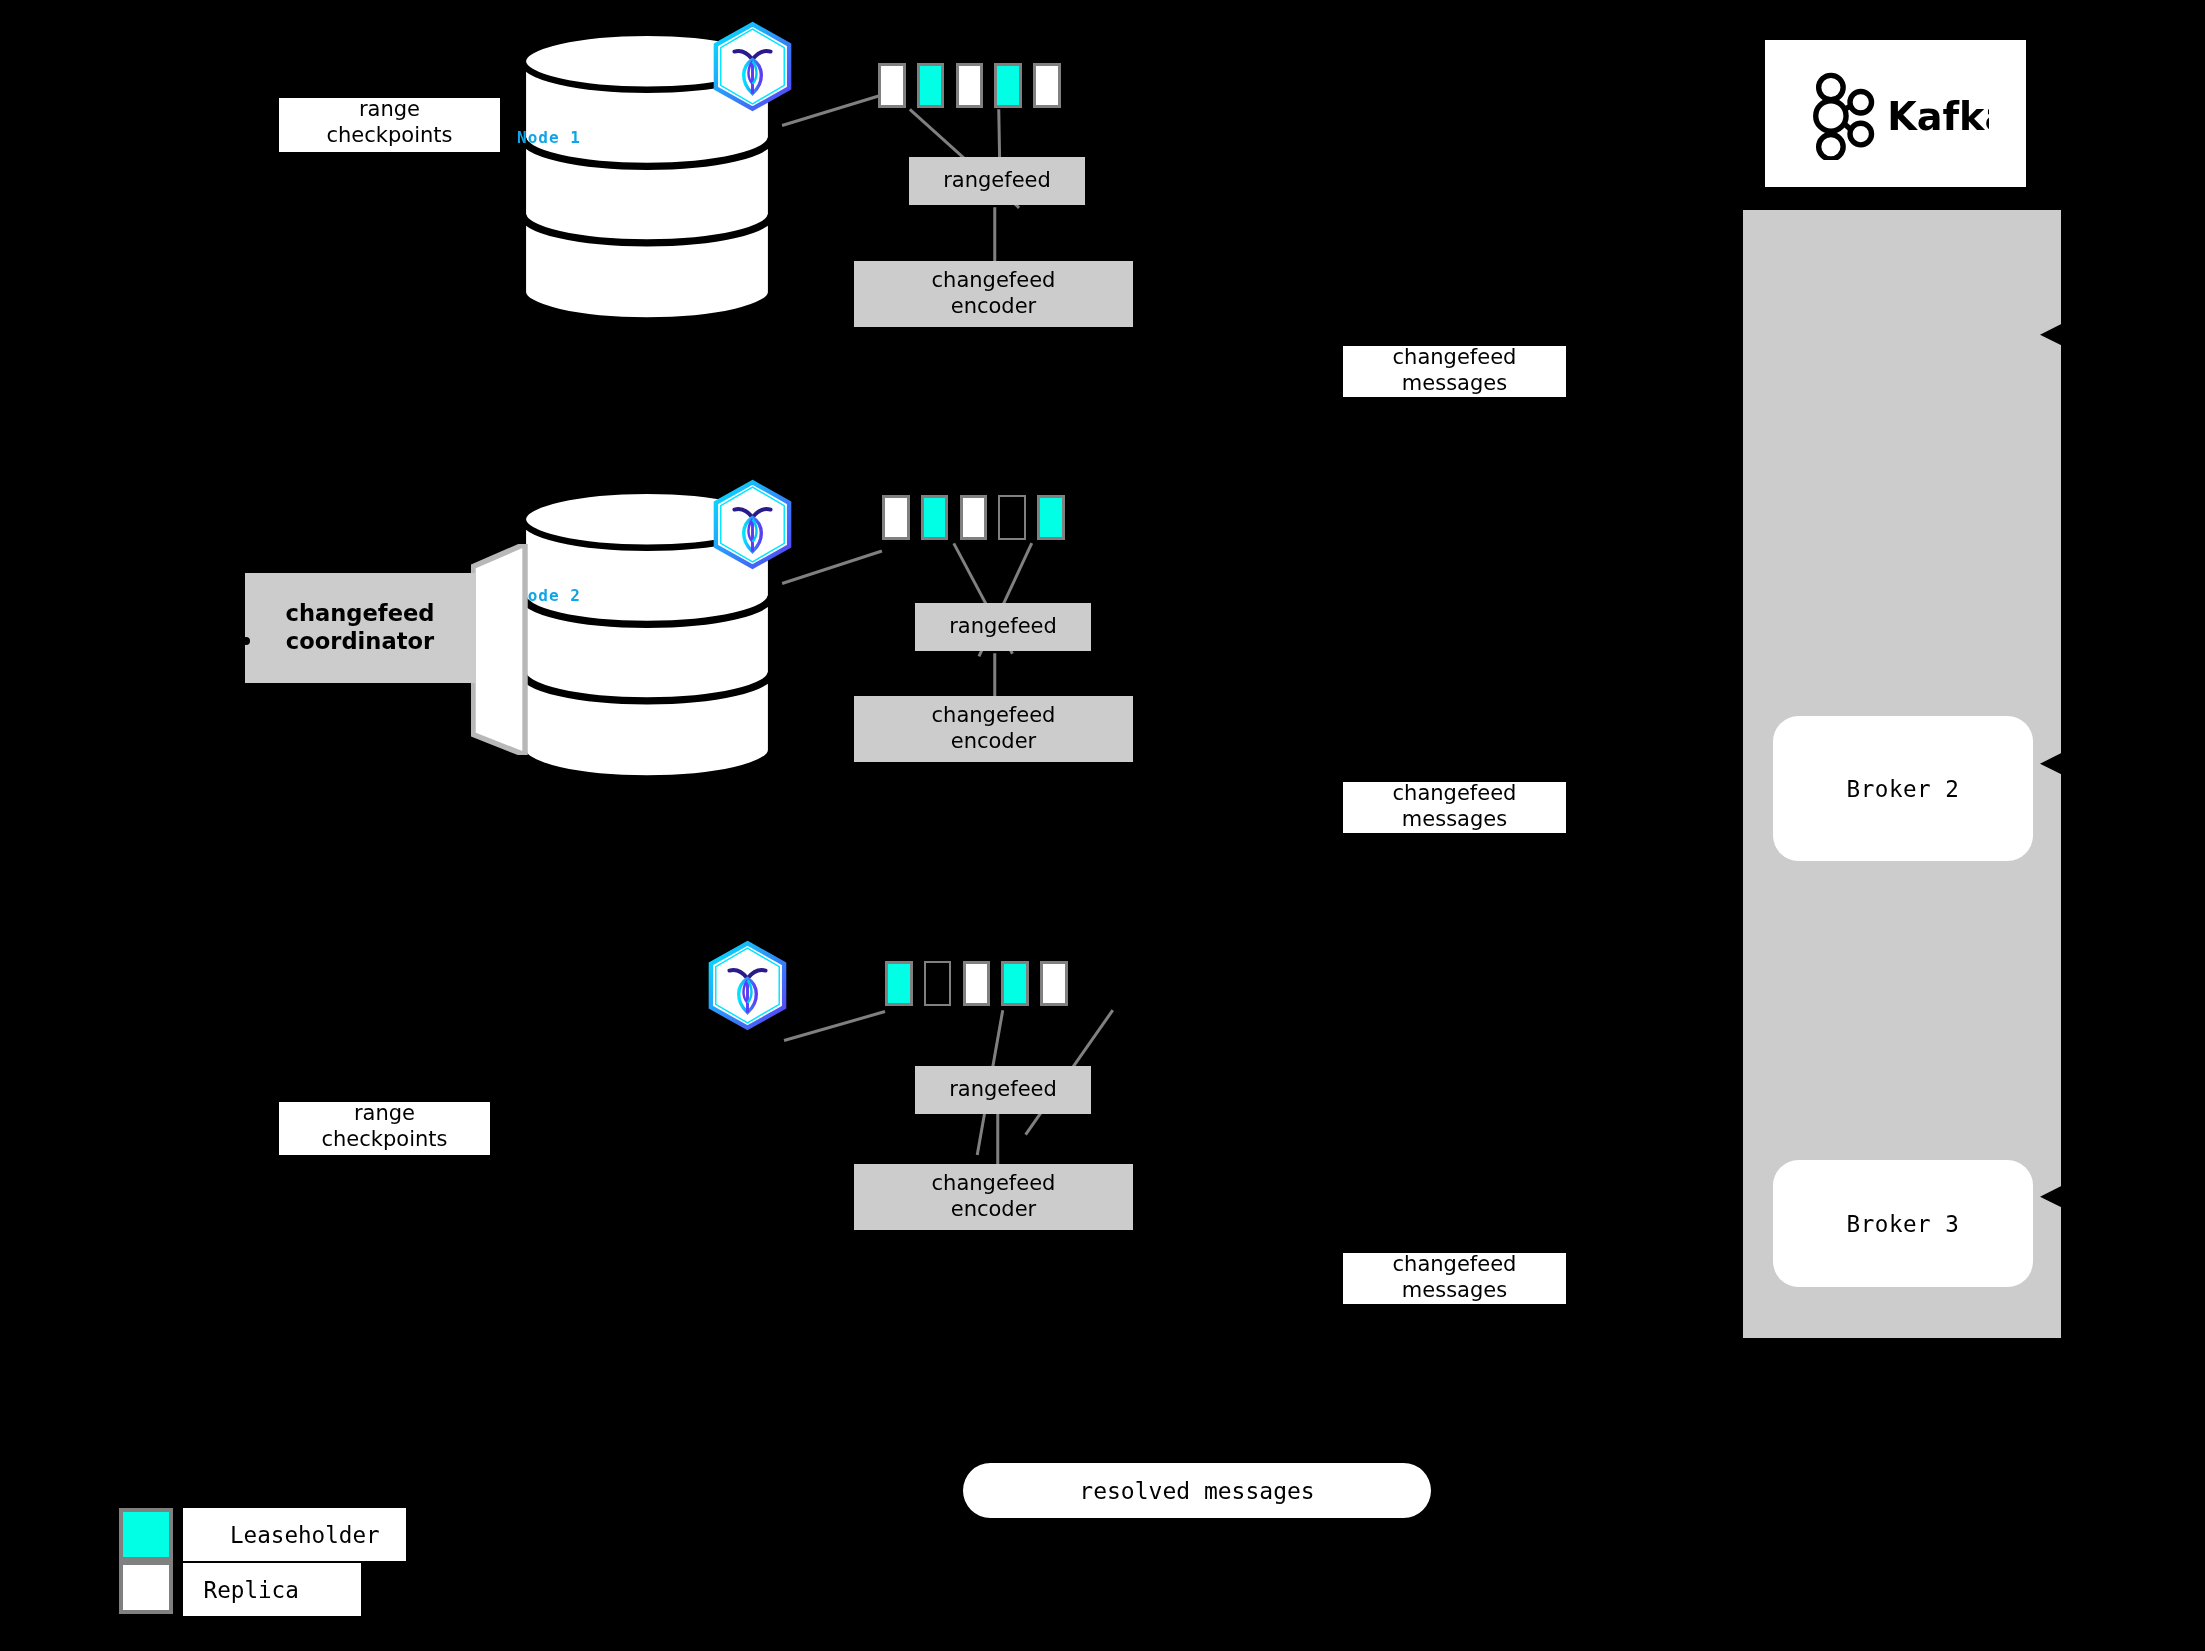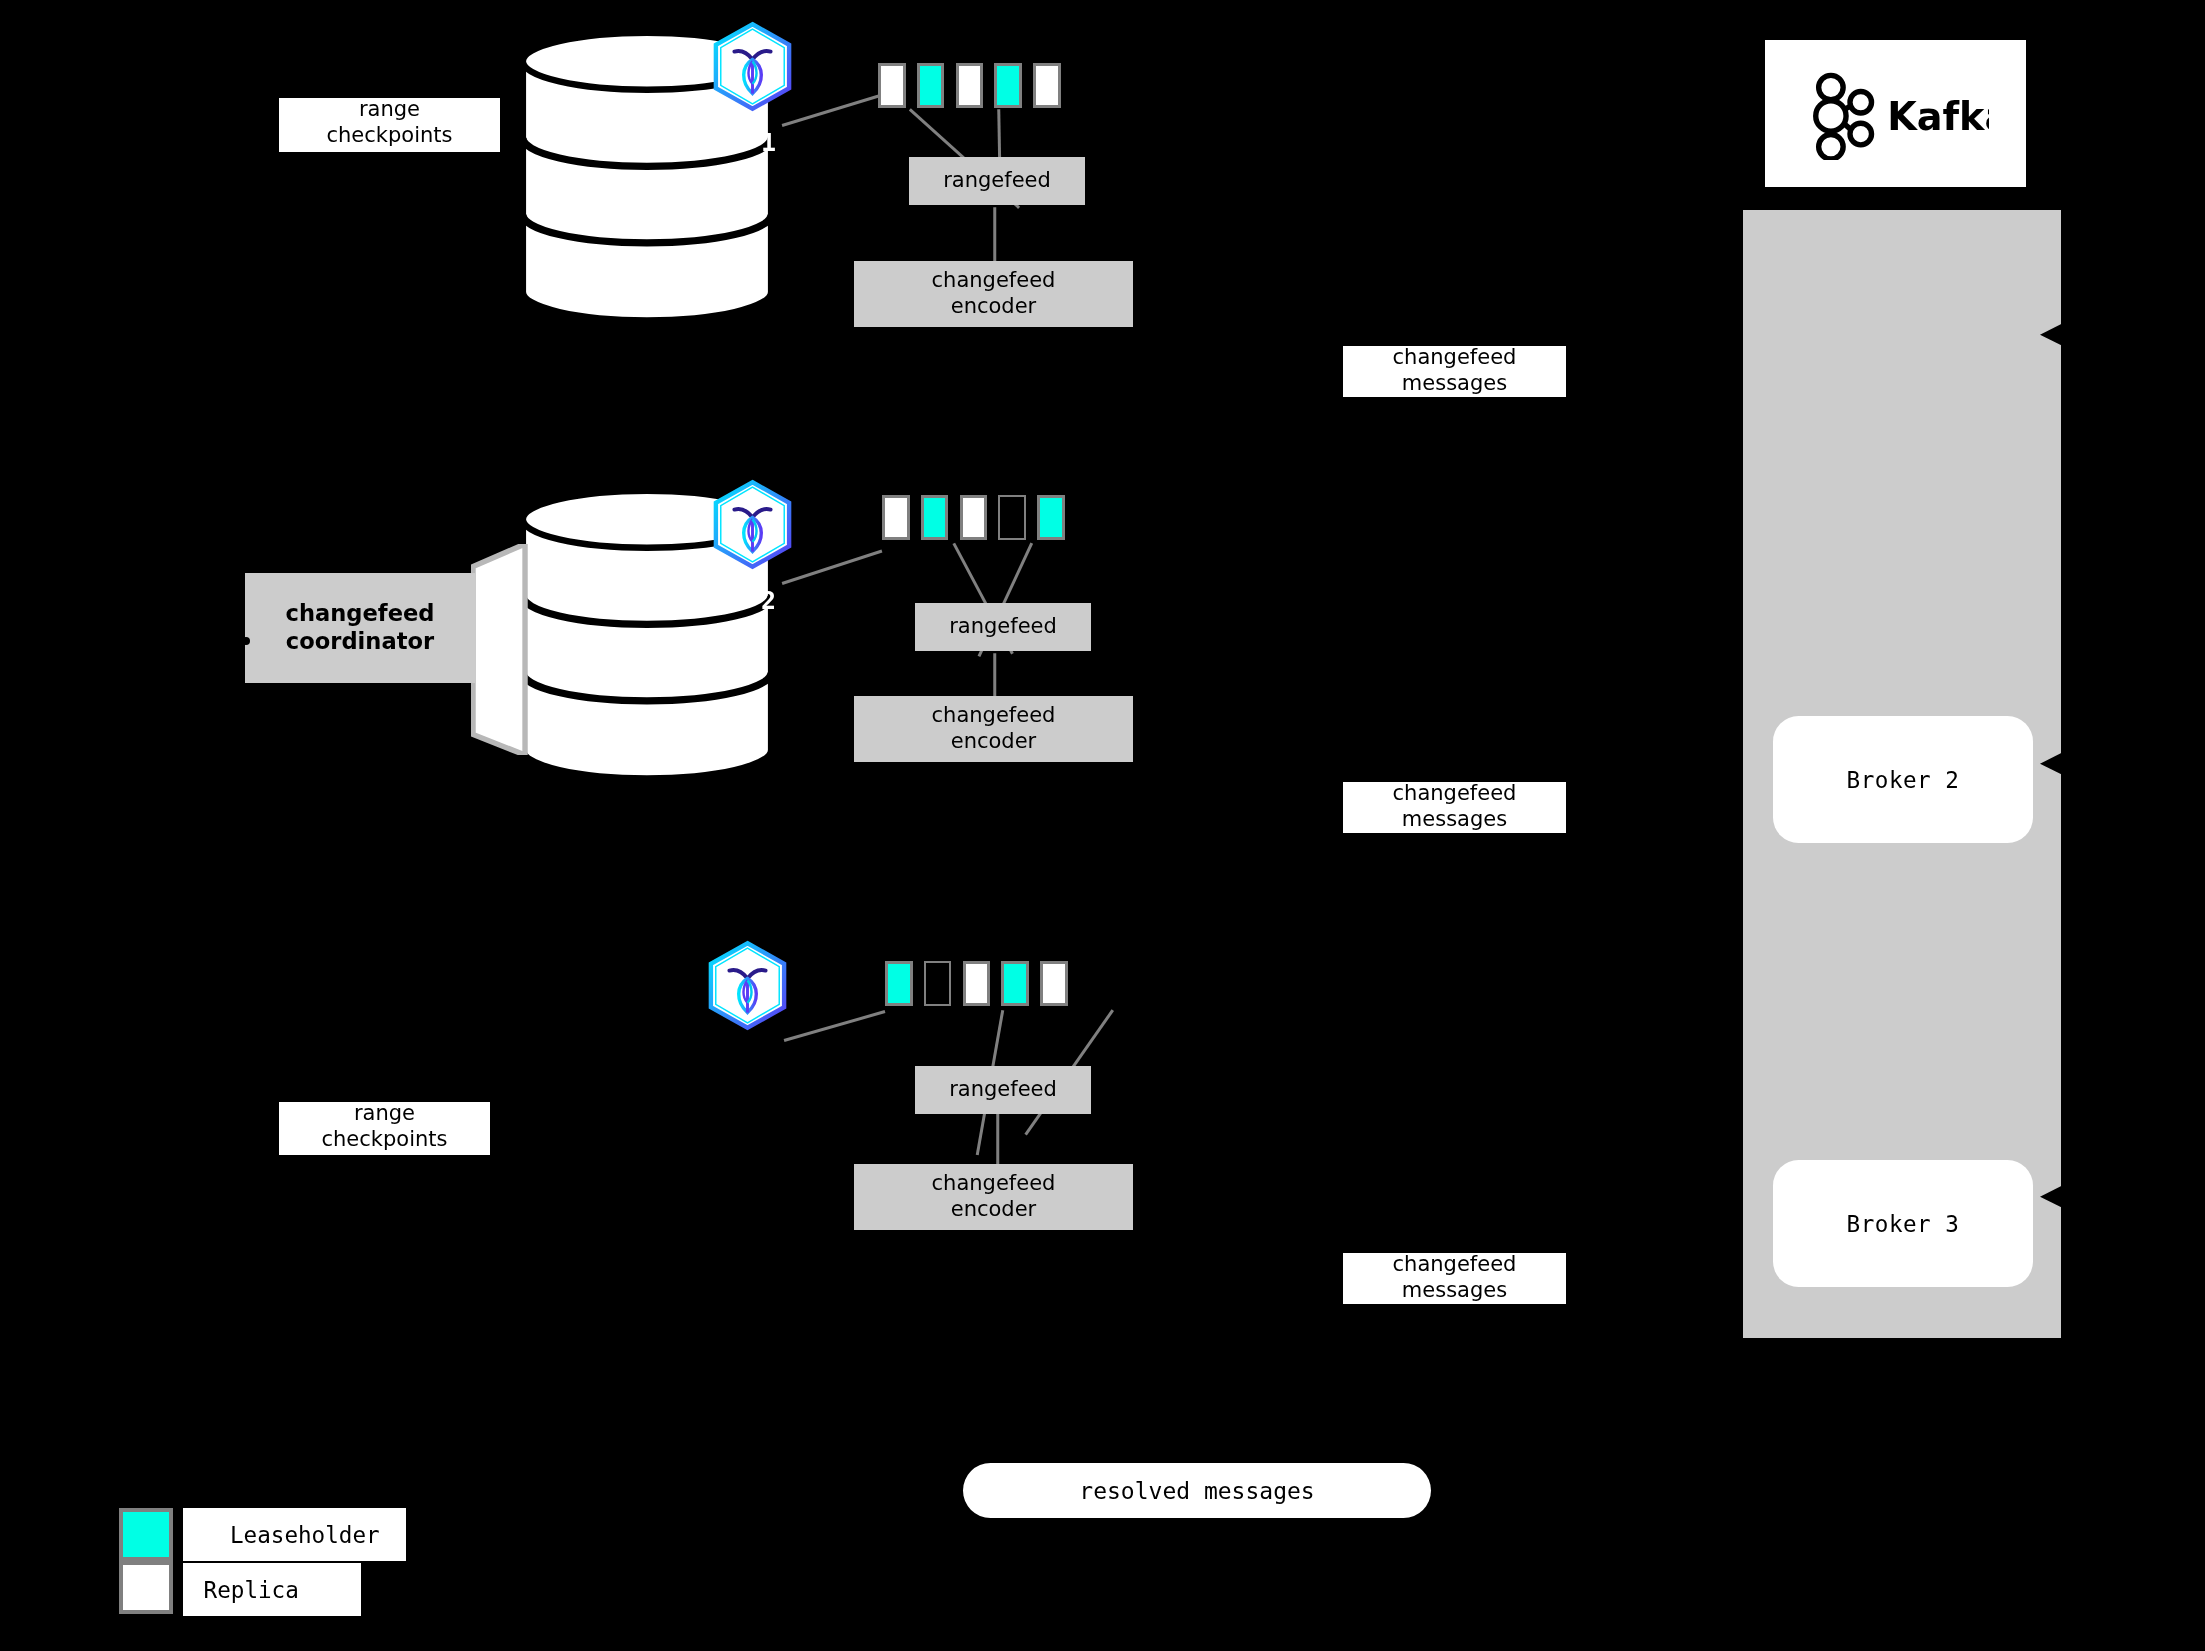--- a/index.html
+++ b/index.html
@@ -10,23 +10,23 @@
     overflow:hidden;
     font-family:"DejaVu Sans", sans-serif;
   }
   .abs{position:absolute;}
 
   
   .node{position:absolute;width:260px;height:294px;}
   .node .cyl{position:absolute;inset:0;}
   .node-label{
     position:absolute;left:0;width:100%;
-    text-align:right;
+    text-align:left;
     font-family:"DejaVu Sans Mono","Liberation Mono",monospace;
-    font-weight:bold;font-size:25px;color:#ffffff;
+    font-weight:bold;font-size:16px;color:#0ea5e9;
     letter-spacing:1px;
     top:101px;
   }
 
   
   .ranges{position:absolute;display:flex;gap:11.3px;}
   .range-box{
     width:27.5px;height:45px;
     border:3.4px solid #808080;
     box-sizing:border-box;
@@ -310,21 +310,21 @@
         <line x1="57" y1="67" x2="57" y2="69"></line>
         <line x1="57" y1="131" x2="57" y2="138"></line>
         <line x1="82" y1="88" x2="99" y2="79"></line>
         <line x1="82" y1="114" x2="99" y2="129"></line>
       </g>
       <text x="172" y="128" font-family="DejaVu Sans, sans-serif" font-size="78" font-weight="bold" fill="#000">Kafka</text>
     </svg>
   </div>
 
   <div id="kafka-panel" style="left:1743px;top:210px;width:318px;height:1128px;">
-    <div class="broker" style="left:30px;top:506px;width:260px;height:127px;text-align:right;">
+    <div class="broker" style="left:30px;top:506px;width:260px;height:145px;text-align:right;">
       <span>Broker 2</span>
     </div>
     <div class="broker" style="left:30px;top:950px;width:260px;height:127px;">
       <span>Broker 3</span>
     </div>
   </div>
 
   <div class="abs" style="left:2040px;top:324px;width:29px;height:29px;">
     <svg viewBox="0 0 60 60" width="29" height="29">
         <polygon points="44,0 0,22 44,44" fill="#000"></polygon>

